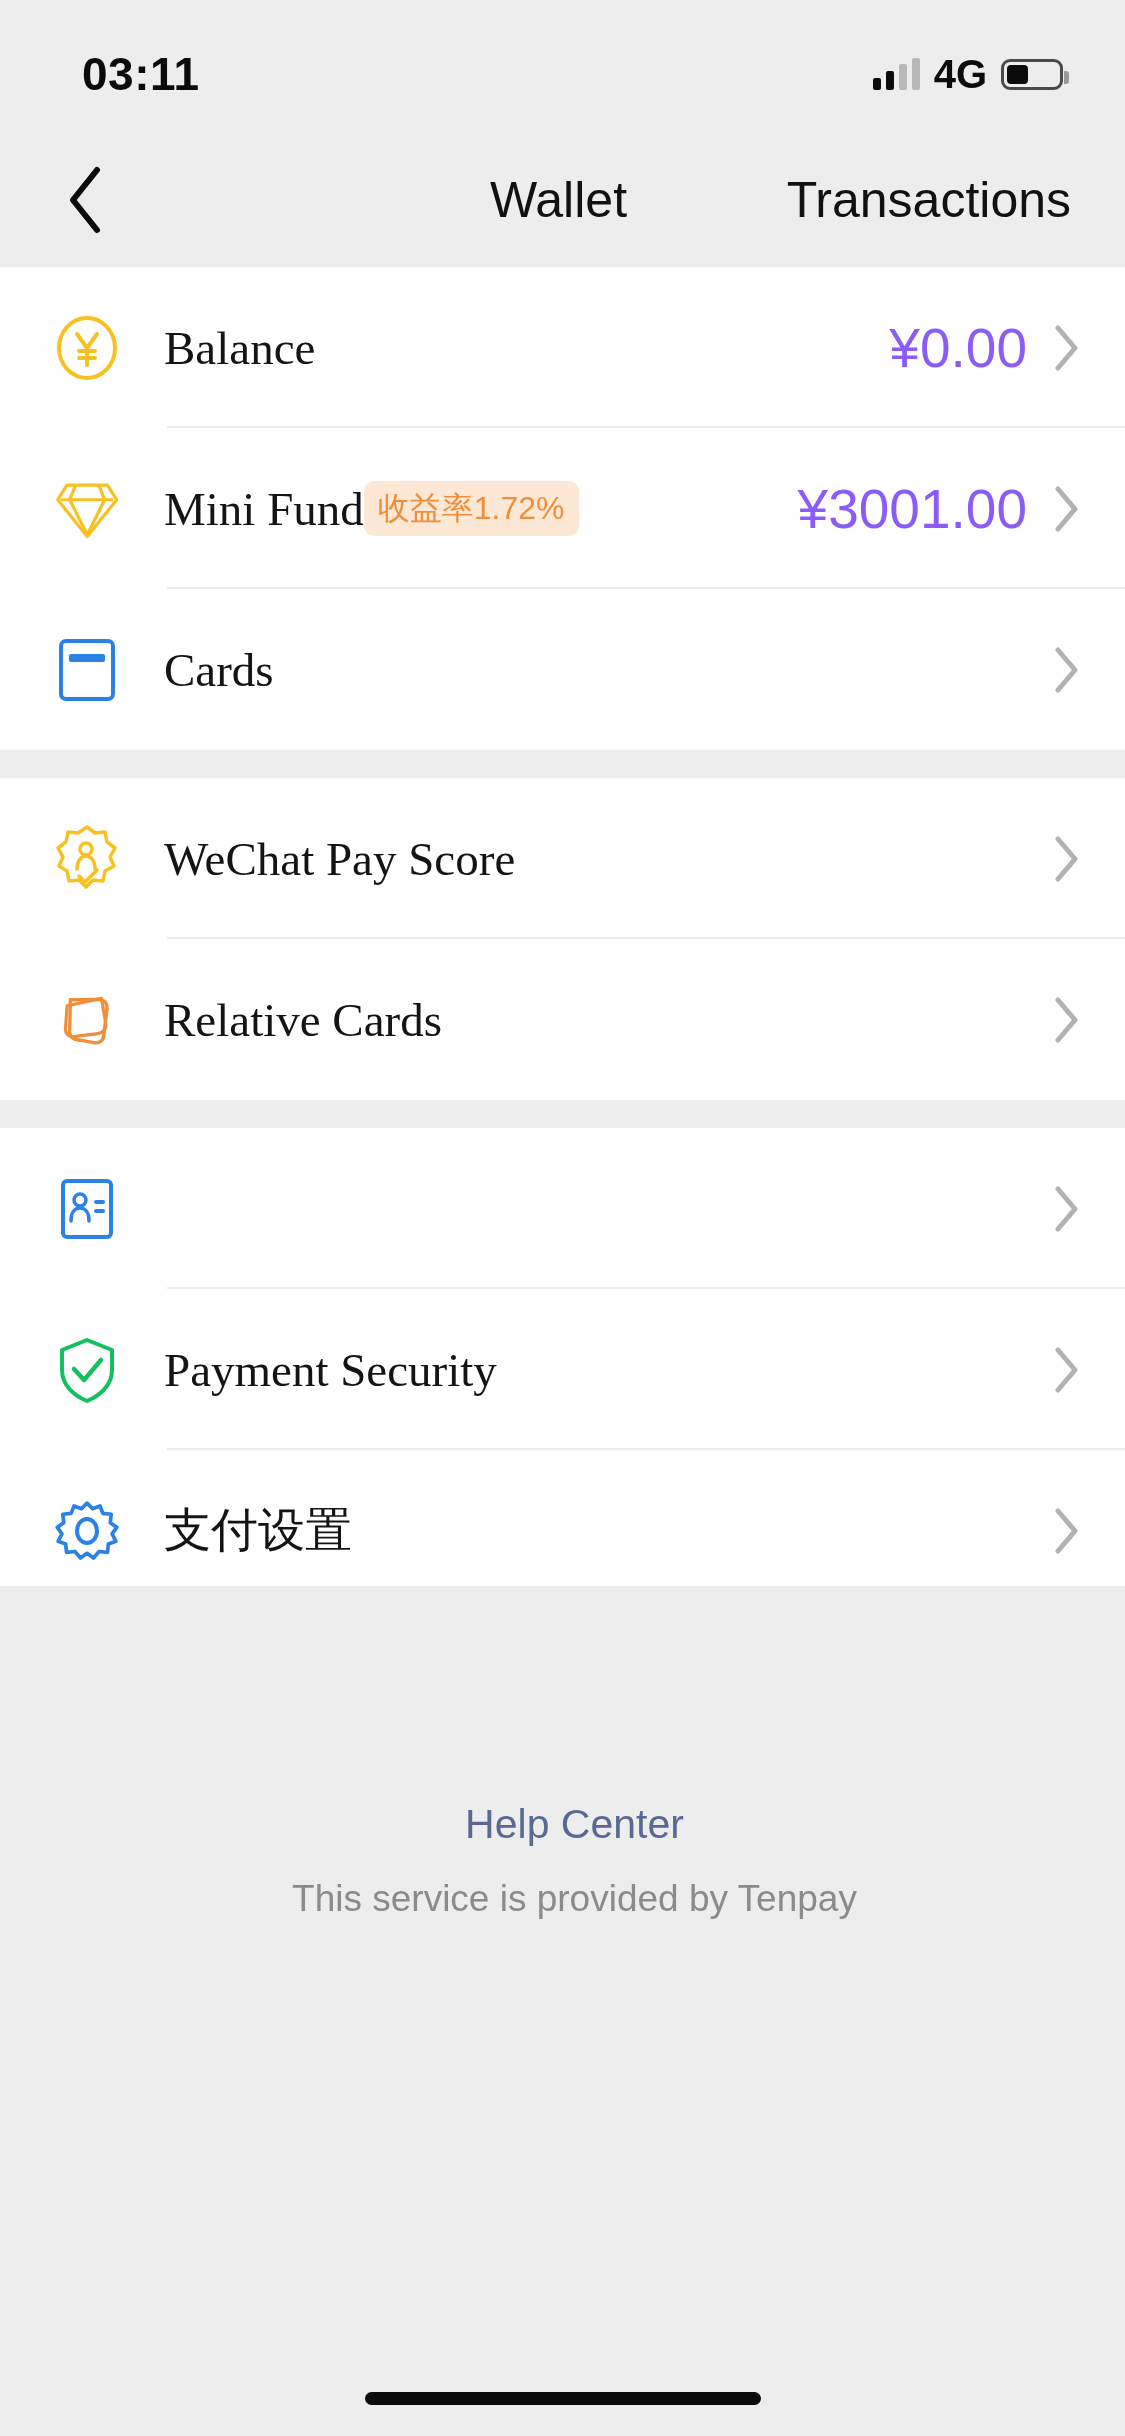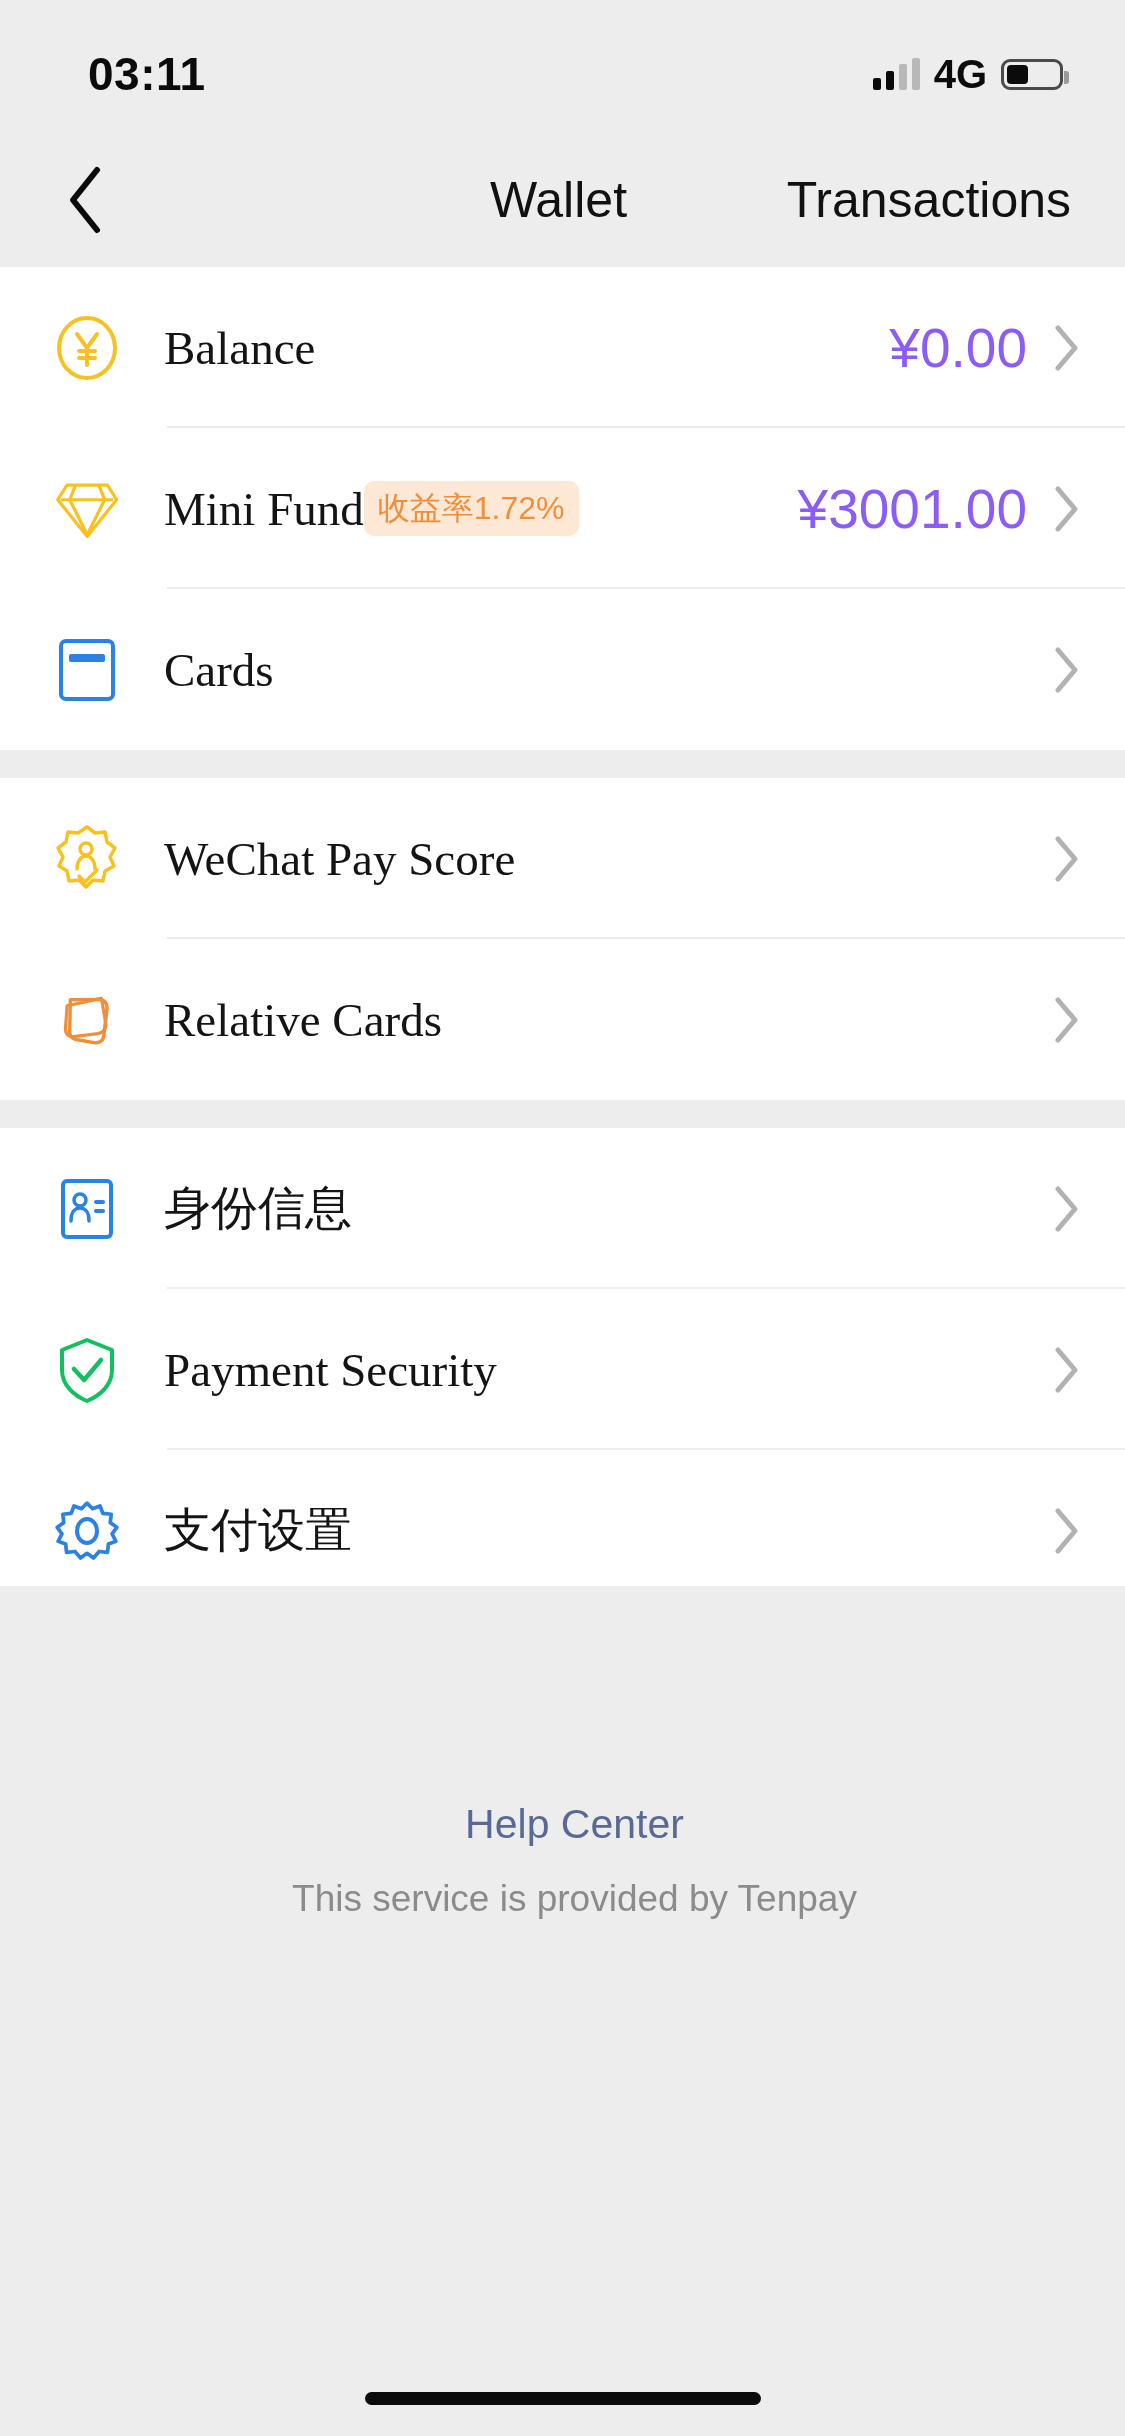--- a/index.html
+++ b/index.html
@@ -15,21 +15,20 @@
     background:#ededed;
     overflow:hidden;
   }
 
   
   .statusbar {
     height:132px;
     display:flex; align-items:center; justify-content:space-between;
     padding:16px 62px 0 82px;
     background:#ededed;
-    margin-left:6px;
   }
   .status-time {
     font-size:46px; font-weight:bold; color:#0b0b0b;
     letter-spacing:0.5px;
   }
   .status-right { display:flex; align-items:center; gap:14px; }
   .signal { display:flex; align-items:flex-end; gap:5px; height:32px; }
   .signal span { width:8px; border-radius:2px; background:#b8b8b8; display:block; }
   .signal span.on { background:#0b0b0b; }
   .signal span:nth-child(1){ height:12px; }
@@ -281,21 +280,20 @@
     <div class="row">
       <div class="row-icon">
         <svg width="62" height="66" viewBox="0 0 62 66">
           <rect x="7" y="5" width="48" height="56" rx="4" fill="none" stroke="#2b82e4" stroke-width="4"></rect>
           <circle cx="24" cy="24" r="6" fill="none" stroke="#2b82e4" stroke-width="3.5"></circle>
           <path d="M15 45 C15 36 19 32 24 32 C29 32 33 36 33 45" fill="none" stroke="#2b82e4" stroke-width="3.5" stroke-linecap="round"></path>
           <rect x="38" y="24" width="11" height="4" rx="2" fill="#2b82e4"></rect>
           <rect x="38" y="33" width="11" height="4" rx="2" fill="#2b82e4"></rect>
         </svg>
       </div>
-      <div class="row-label">身份信息</div>
       <div class="chev row-spacer">
         <svg width="26" height="46" viewBox="0 0 26 46">
           <path d="M4 3 L21 23 L4 43" stroke="#b2b2b2" stroke-width="5" fill="none" stroke-linecap="round" stroke-linejoin="round"></path>
         </svg>
       </div>
       <div class="divider"></div>
     </div>
 
     <div class="row">
       <div class="row-icon">

